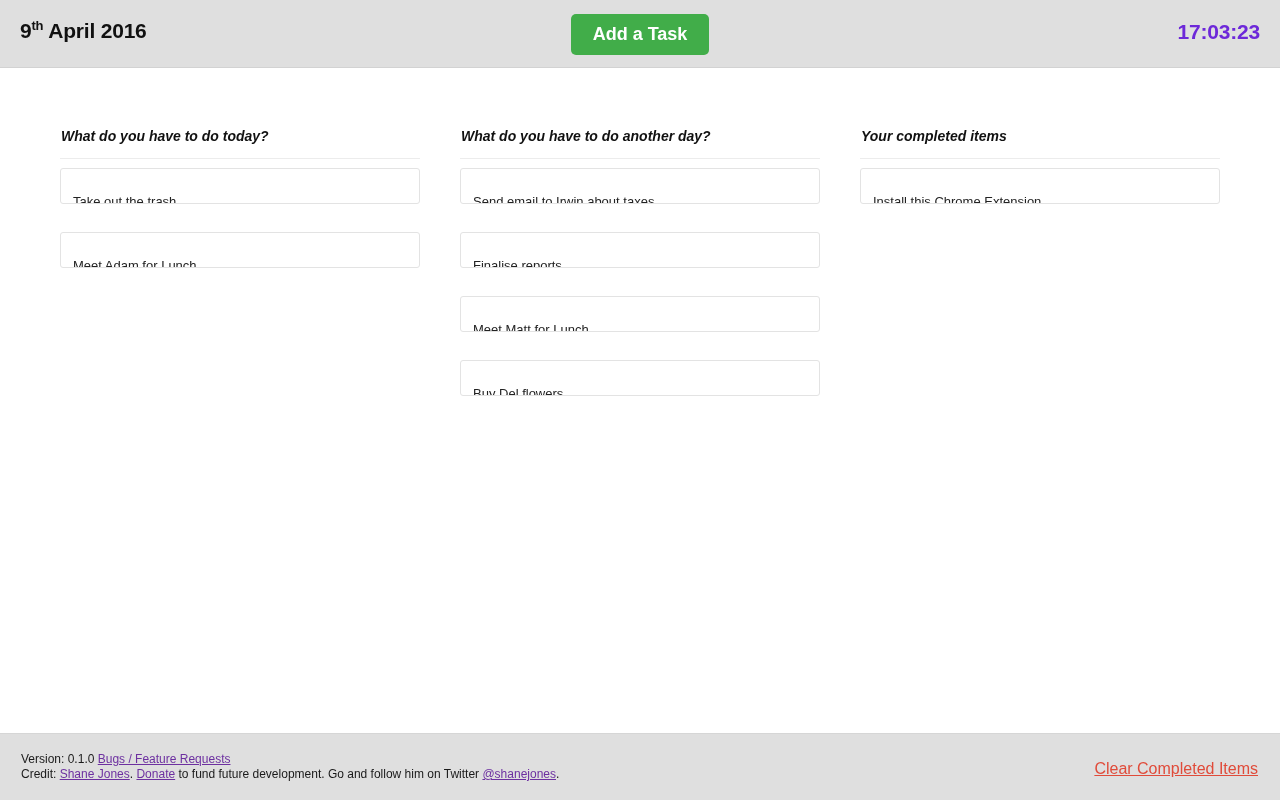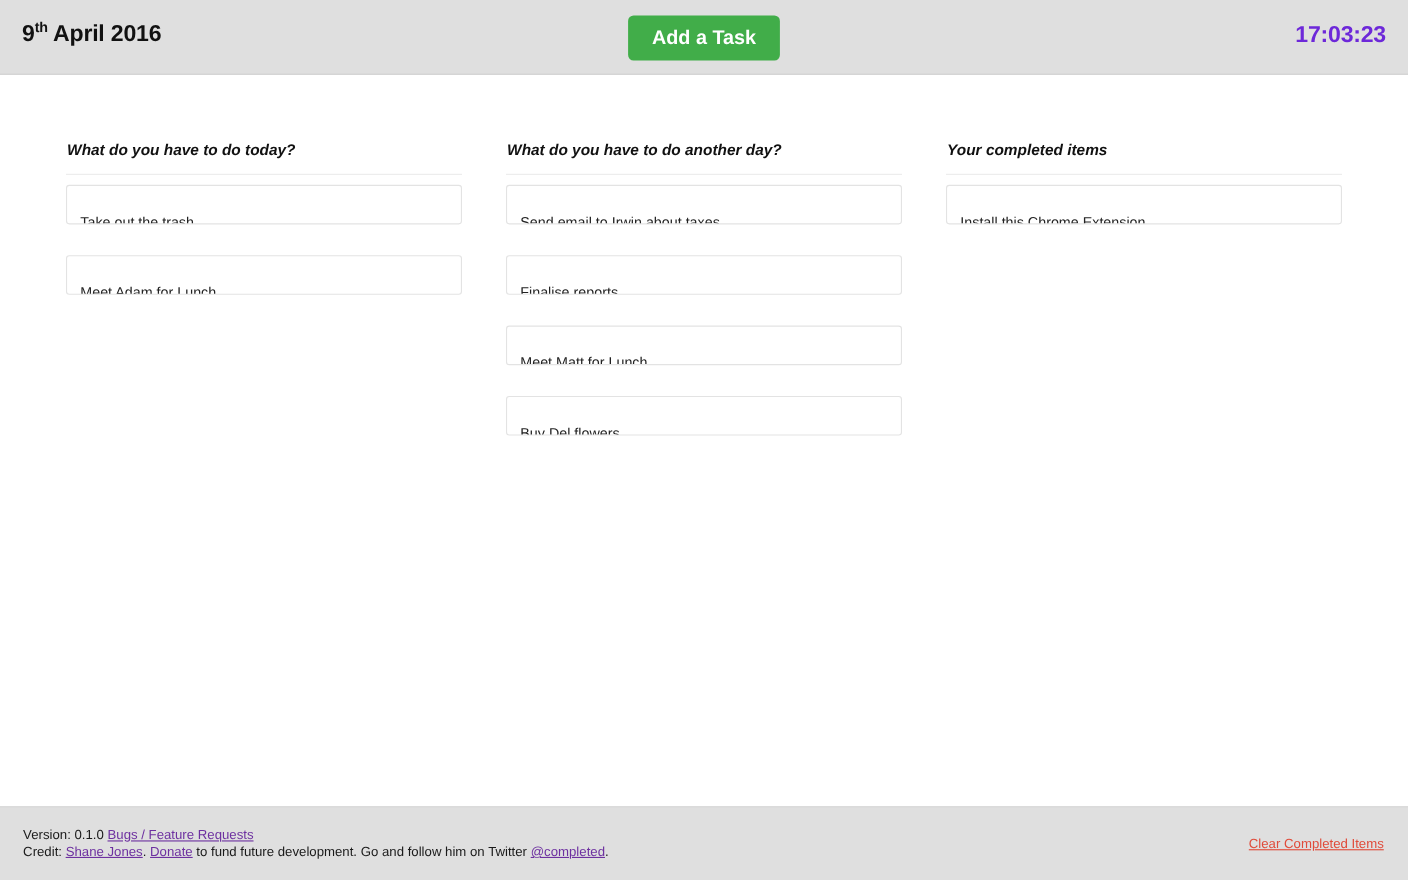--- a/index.html
+++ b/index.html
@@ -160,21 +160,21 @@
     color: #6d30a0;
     text-decoration: underline;
   }
   .footer-line {
     white-space: nowrap;
   }
   .footer-right {
     position: absolute;
     right: 22px;
     top: 26px;
-    font-size: 12px;
+    font-size: 16px;
   }
   .footer-right a {
     color: #e04b3a;
     text-decoration: underline;
     cursor: pointer;
   }
 </style>
 </head>
 <body>
 
@@ -222,20 +222,20 @@
 
 <div class="footer">
   <div class="footer-left">
     <div class="footer-line">
       <span>Version: 0.1.0</span>
       <a href="#">Bugs / Feature Requests</a>
     </div>
     <div class="footer-line">
       <span>Credit:</span>
       <a href="#">Shane Jones</a><span>.</span>
-      <a href="#">Donate</a><span> to fund future development. Go and follow him on Twitter </span><a href="#">@completed</a><span>.</span>
+      <a href="#">Donate</a><span> to fund future development. Go and follow him on Twitter </span><a href="#">@shanejones</a><span>.</span>
     </div>
   </div>
 
   <div class="footer-right">
     <a href="#">Clear Completed Items</a>
   </div>
 </div>
 
 </body></html>

